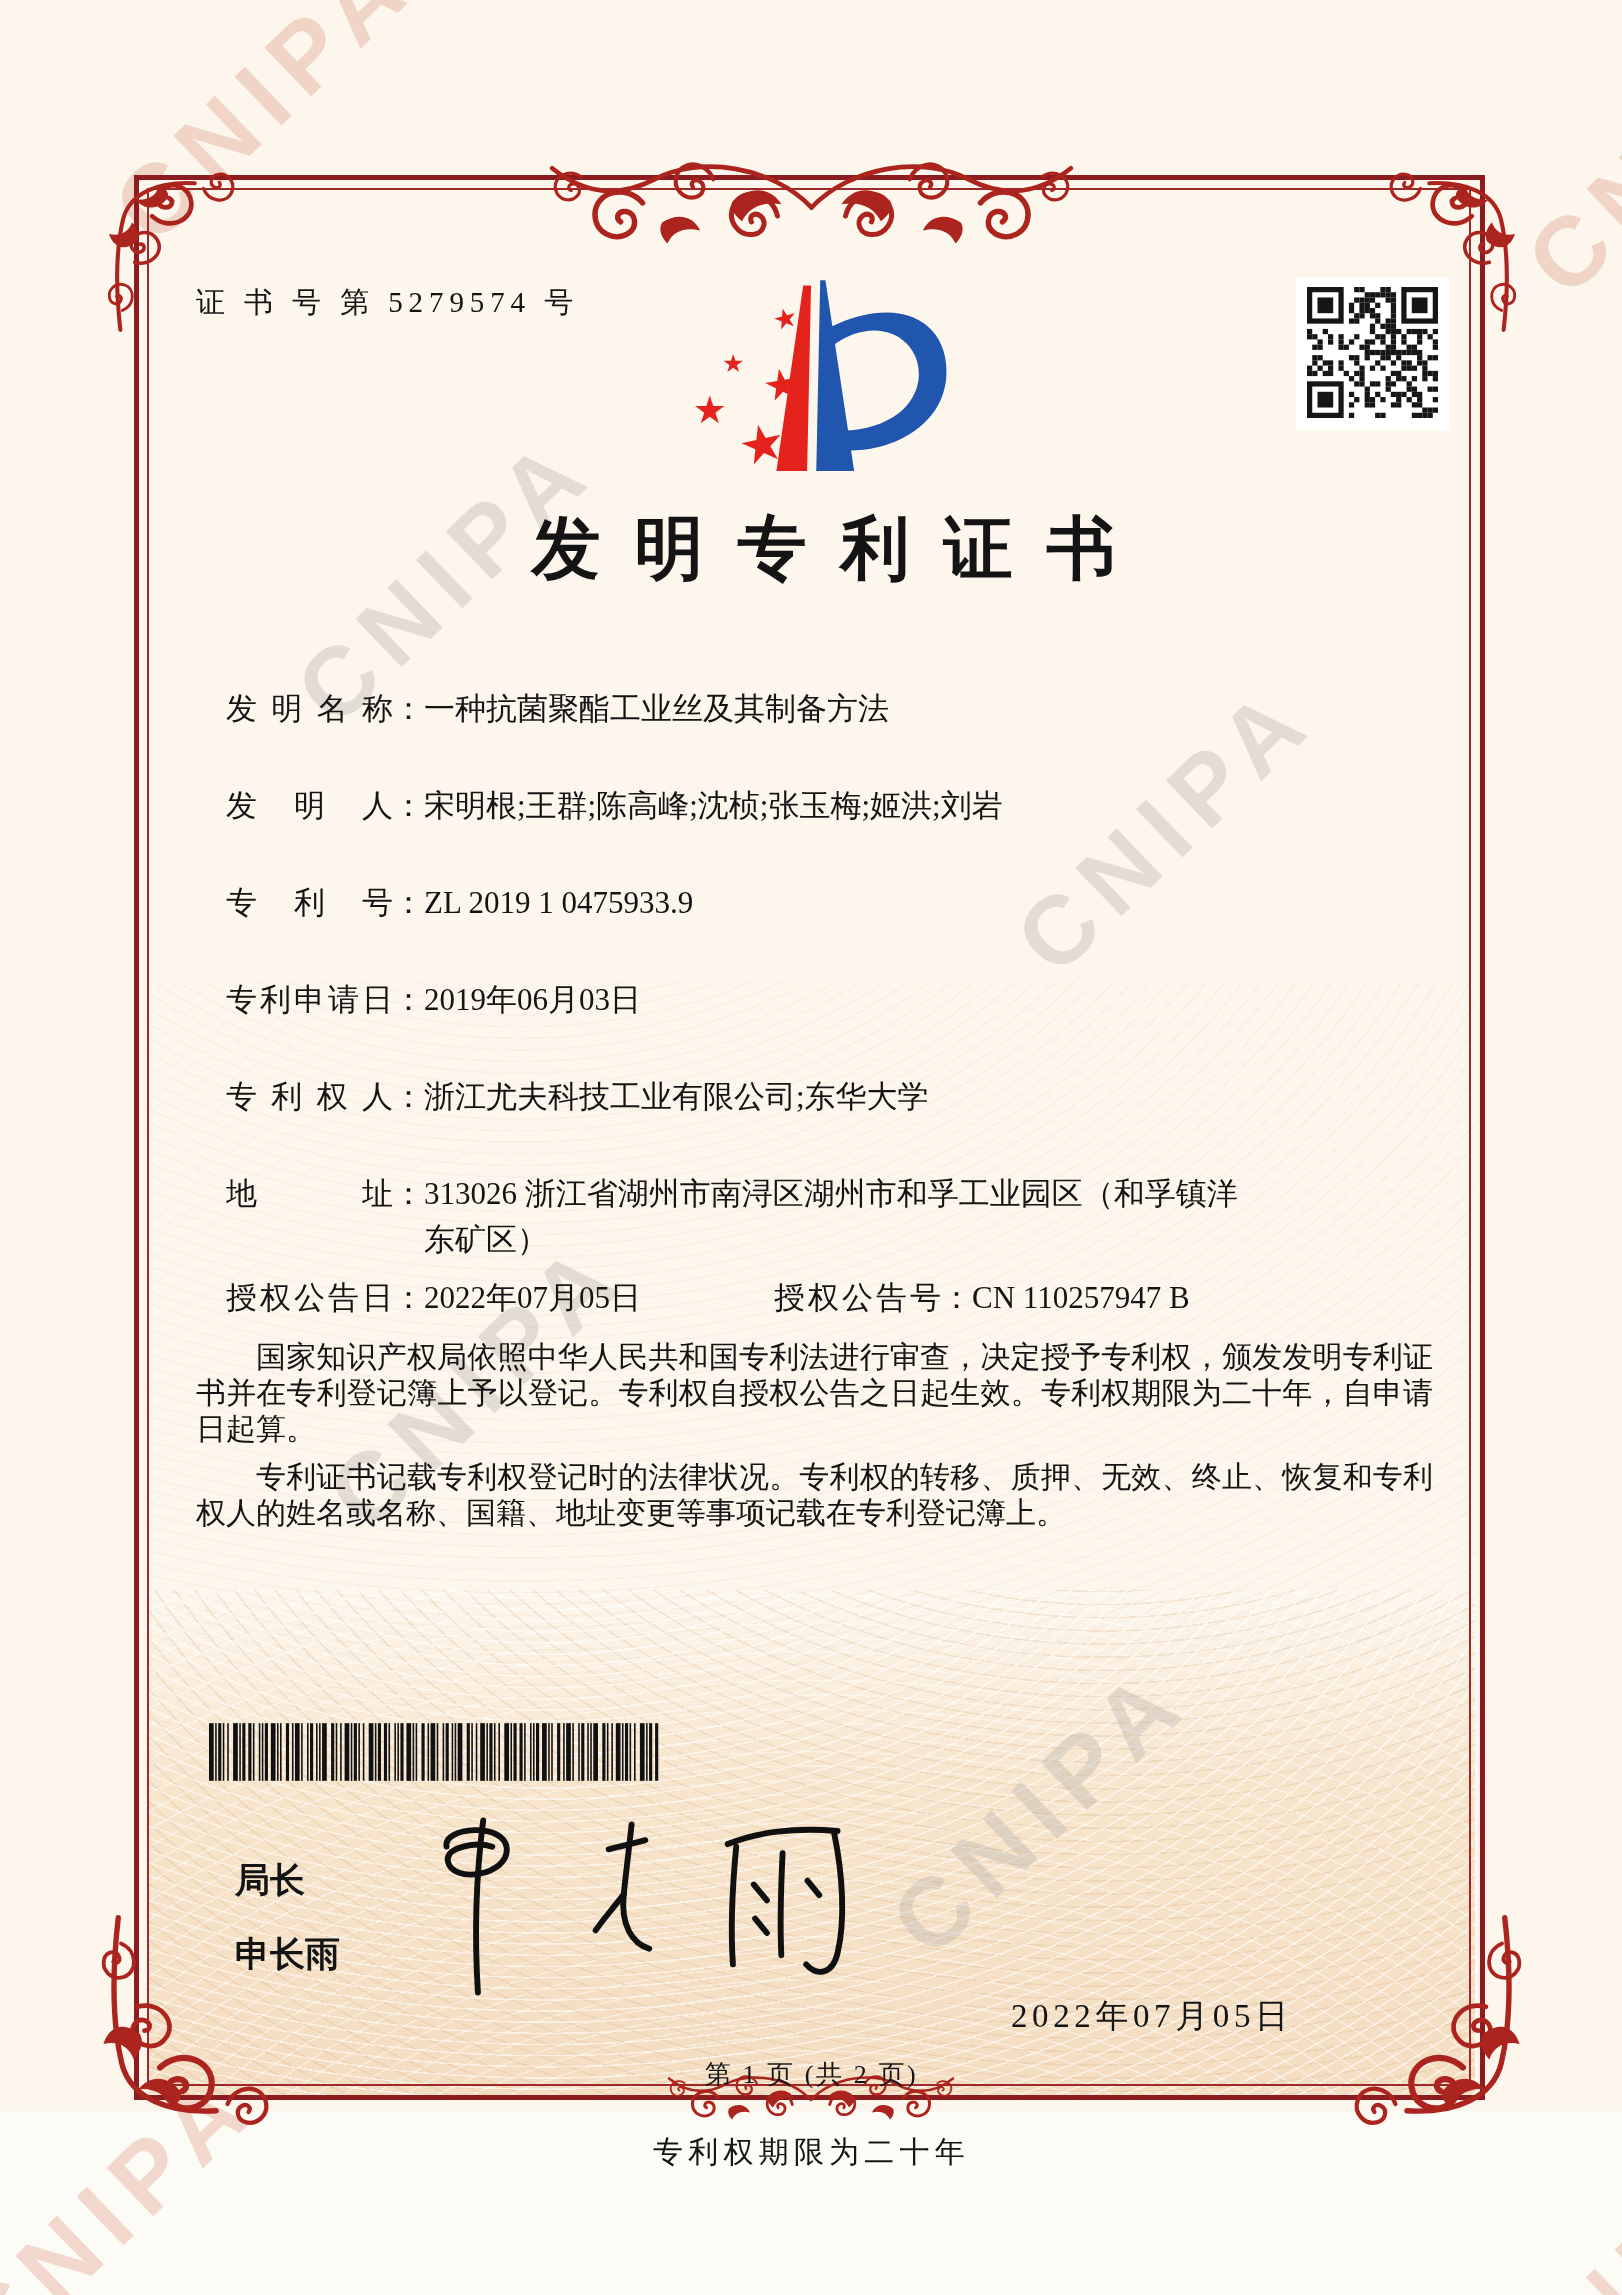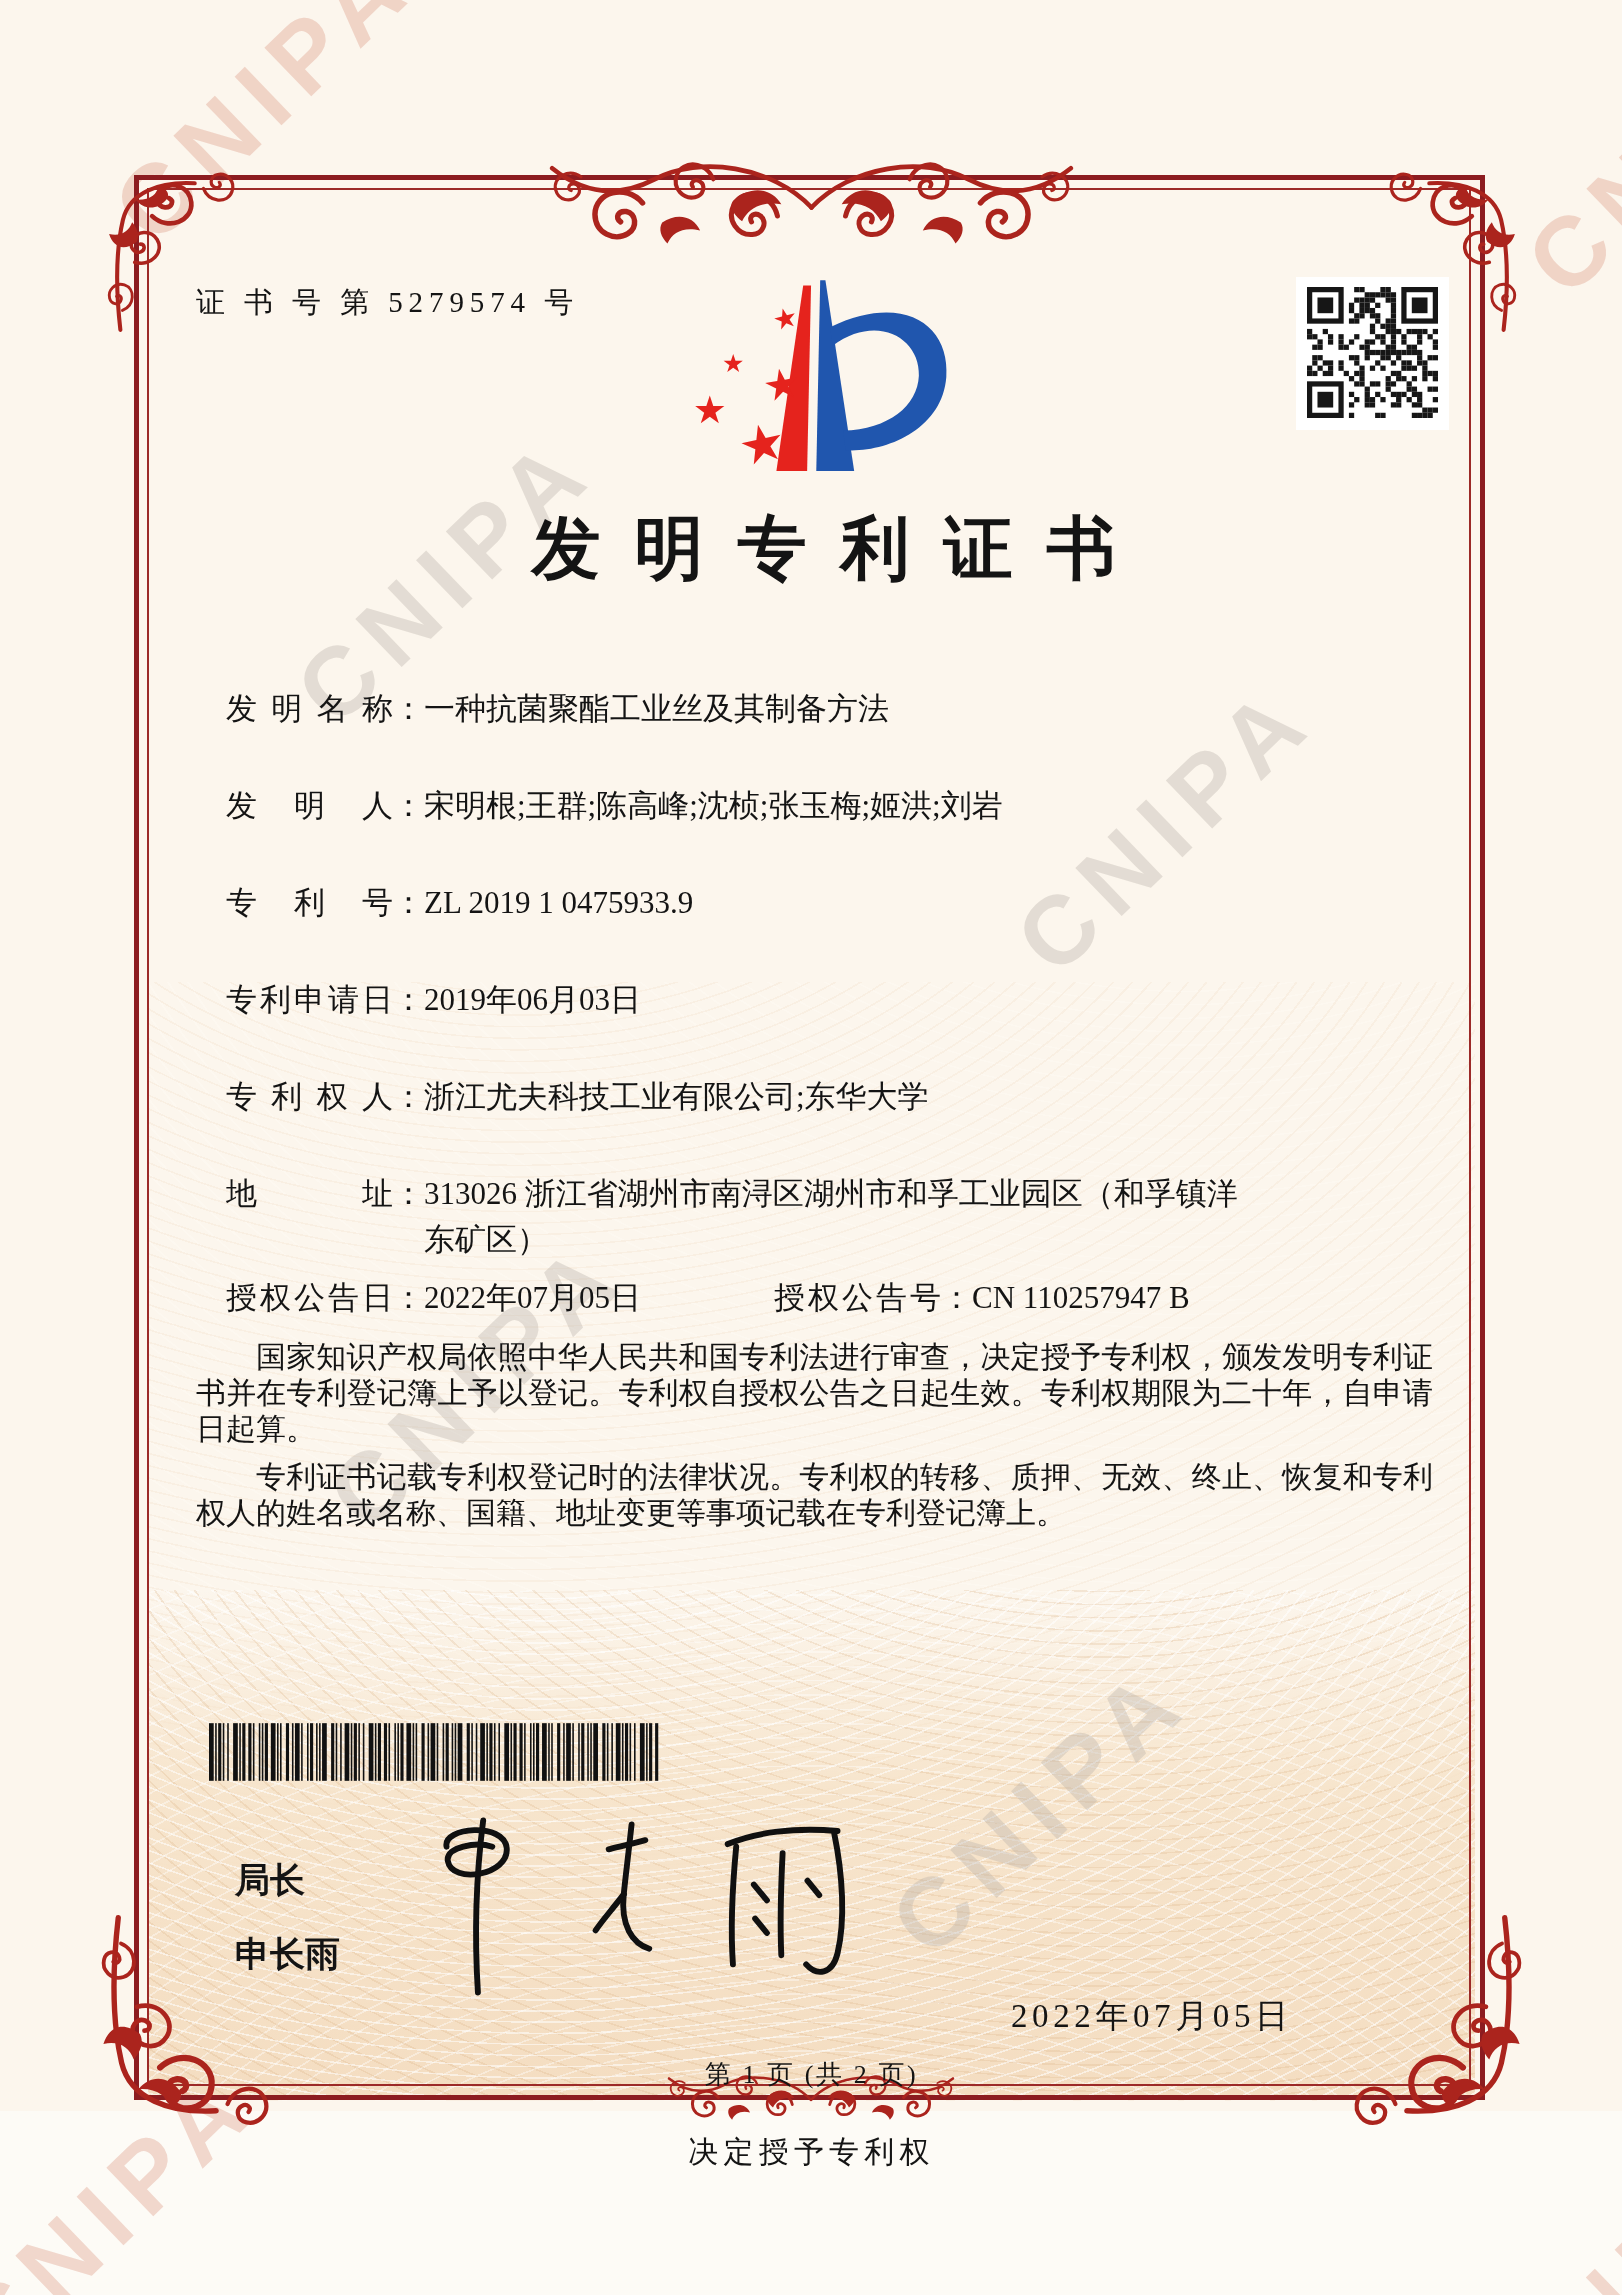--- a/index.html
+++ b/index.html
@@ -537,16 +537,16 @@
         <path d="M655,42 C668,105 672,175 660,225 C652,258 628,260 612,242"></path>
         <path d="M576,72 C573,132 572,182 574,228"></path>
         <path d="M532,120 l20,24"></path>
         <path d="M614,114 l18,22"></path>
         <path d="M534,172 l18,22"></path>
       </g>
     </svg>
 
     <div class="issue-date">2022年07月05日</div>
     <div class="pagination">第 1 页 (共 2 页)</div>
-    <div class="footer-note">决定授予专利权</div>
+    <div class="footer-note">专利权期限为二十年</div>
   </div>
 </div>
 
 
 </body></html>

